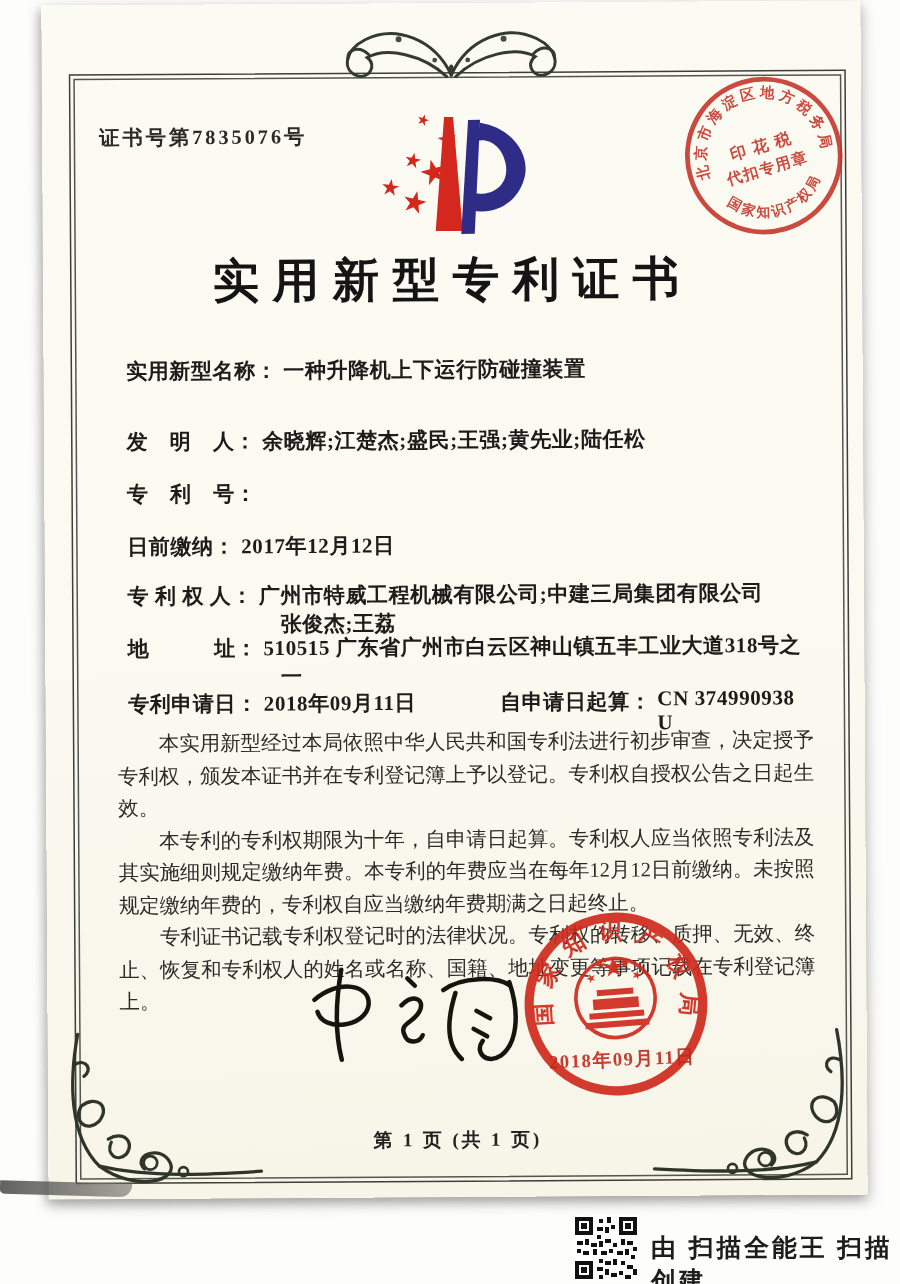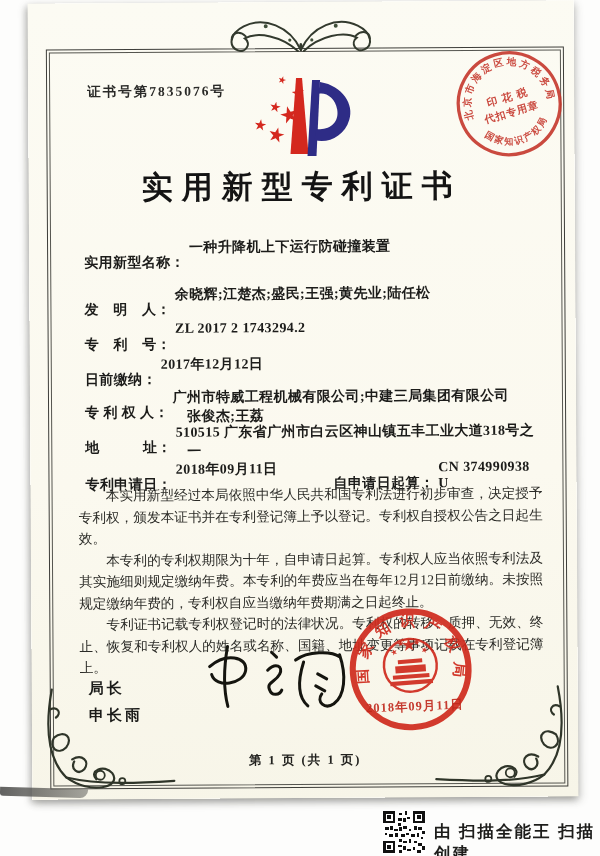--- a/index.html
+++ b/index.html
@@ -14,34 +14,34 @@
            box-shadow:-2px 3px 7px rgba(60,60,55,.35), 2px 4px 9px rgba(60,60,55,.22); }
   .frame { position:absolute; left:18px; top:46px; right:10px; bottom:10px;
            border:1.6px solid #3e3e3a; }
   .frame-inner { position:absolute; inset:2px; border:1px solid #55554f; }
 
   .flourish { position:absolute; color:#333a2e; }
   .flourish svg { display:block; }
   .flourish-br { transform:scaleX(-1); }
 
   .cert-no { position:absolute; left:38px; top:80px; font-size:13.5px; letter-spacing:2px;
-             color:#2a2a28; font-weight:600;margin-left:21px; }
+             color:#2a2a28; font-weight:600; }
 
   
   .logo { position:absolute; left:216px; top:70px; width:110px; height:96px; }
 
   
   .title { position:absolute; left:0; top:164px; width:100%; text-align:center;
            font-size:31px; font-weight:700; letter-spacing:9px; color:#141414; }
 
   
   .fields { position:absolute; left:55px; top:0; width:458px; font-size:14px;
             color:#1c1c1a; font-weight:600; letter-spacing:.4px; }
   .row { position:absolute; left:0; width:100%; display:flex; align-items:flex-start; }
-  .row .lbl { white-space:pre; flex:none;margin-top:15px; }
+  .row .lbl { white-space:pre; flex:none; }
   .row .val { margin-left:4px; }
   .cont { position:absolute; left:0; width:100%; padding-left:102px; }
 
   .grant-no-group { position:absolute; left:248px; top:0; display:flex; }
 
   
   .body-text { position:absolute; left:48px; top:482px; width:464px;
                font-size:13.6px; line-height:21.5px; color:#2b2b27;
                text-align:justify; font-weight:500; }
   .body-text p { text-indent:2em; margin:0; }
@@ -185,21 +185,20 @@
       <div class="row" style="top:236px;">
         <span class="lbl">实用新型名称：</span>
         <span class="val">一种升降机上下运行防碰撞装置</span>
       </div>
       <div class="row" style="top:283px;">
         <span class="lbl">发　明　人：</span>
         <span class="val">余晓辉;江楚杰;盛民;王强;黄先业;陆任松</span>
       </div>
       <div class="row" style="top:318px;">
         <span class="lbl">专　利　号：</span>
-        <span class="val">ZL 2017 2 1743294.2</span>
       </div>
       <div class="row" style="top:353px;">
         <span class="lbl">日前缴纳：</span>
         <span class="val">2017年12月12日</span>
       </div>
       <div class="row" style="top:386px;">
         <span class="lbl">专 利 权 人：</span>
         <span class="val">广州市特威工程机械有限公司;中建三局集团有限公司</span>
       </div>
       <div class="cont" style="top:405px;">张俊杰;王荔</div>
@@ -217,24 +216,20 @@
         </span>
       </div>
     </div>
 
     <div class="body-text">
       <p>本实用新型经过本局依照中华人民共和国专利法进行初步审查，决定授予专利权，颁发本证书并在专利登记簿上予以登记。专利权自授权公告之日起生效。</p>
       <p>本专利的专利权期限为十年，自申请日起算。专利权人应当依照专利法及其实施细则规定缴纳年费。本专利的年费应当在每年12月12日前缴纳。未按照规定缴纳年费的，专利权自应当缴纳年费期满之日起终止。</p>
       <p>专利证书记载专利权登记时的法律状况。专利权的转移、质押、无效、终止、恢复和专利权人的姓名或名称、国籍、地址变更等事项记载在专利登记簿上。</p>
     </div>
 
-    <div class="signer">
-      <div>局长</div>
-      <div>申长雨</div>
-    </div>
 
     <div class="signature">
       <svg width="170" height="74" viewBox="0 0 170 74">
         <g fill="none" stroke="#15150f" stroke-width="3" stroke-linecap="round">
           <path d="M38,6 C34,28 34,50 38,66"></path>
           <path d="M20,26 C36,12 58,16 56,30 C54,44 26,48 22,34"></path>
           <path d="M78,30 C86,22 94,26 90,34 C86,42 76,42 80,50 C82,56 90,55 92,50"></path>
           <path d="M82,12 l5,5"></path>
           <path d="M106,20 C118,11 142,11 150,17"></path>
           <path d="M114,22 C107,44 109,58 118,66"></path>

